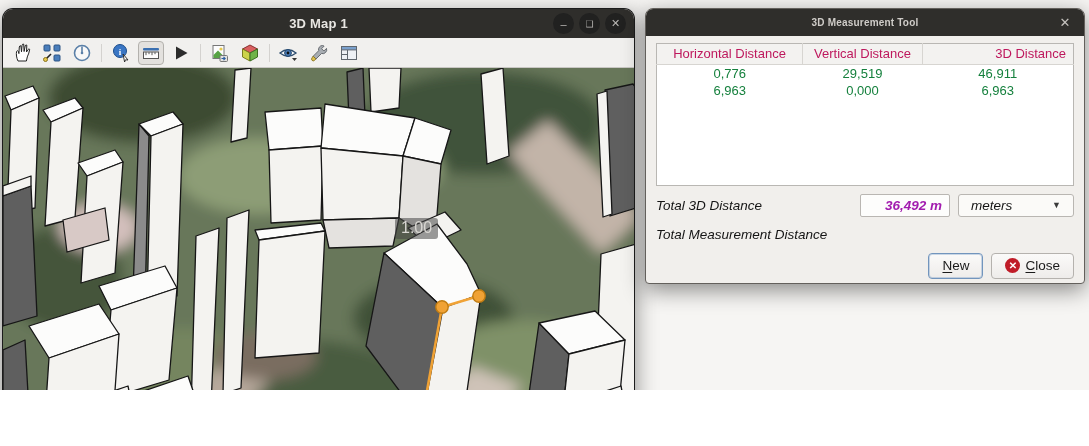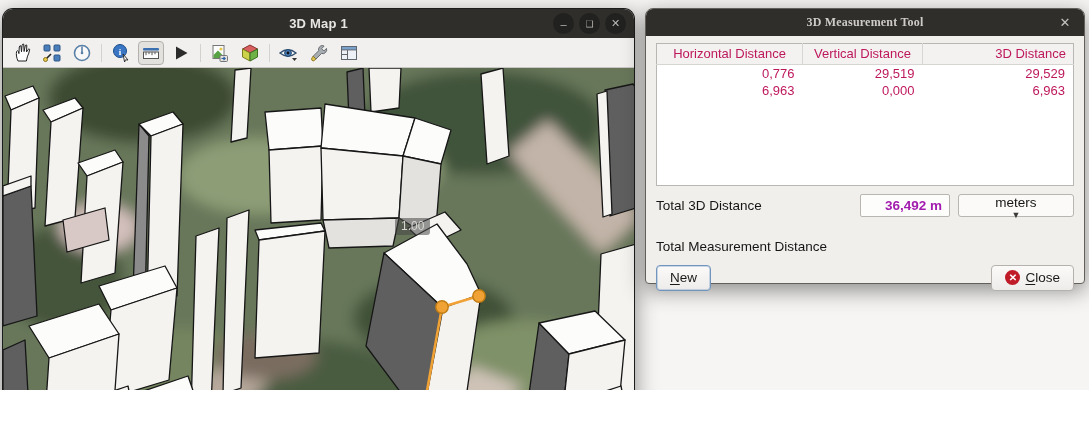--- a/index.html
+++ b/index.html
@@ -21,43 +21,43 @@
              display:flex; align-items:center; justify-content:center; font-size:11px; font-weight:normal;
              border:none; cursor:default; }
   .toolbar { height:30px; background:#f1f0ee; border-bottom:1px solid #c9c7c4; display:flex;
              align-items:center; padding:0 6px; gap:4px; }
   .tool { width:26px; height:24px; display:flex; align-items:center; justify-content:center;
           border:1px solid transparent; border-radius:4px; background:transparent; }
   .tool.active { background:#e3e1de; border-color:#b3b1ad; }
   .tb-sep { width:1px; height:18px; background:#d4d2cf; margin:0 2px; }
   #map-viewport { position:relative; width:631px; height:379px; overflow:hidden; background:#68775a; }
   #overlay-badge { position:absolute; left:392px; top:150px; padding:1px 6px 2px;
-                   background:rgba(70,70,70,.55); color:#d8d6d2; font-size:12px; border-radius:3px; }
+                   background:rgba(70,70,70,.55); color:#d8d6d2; font-size:16px; border-radius:3px; }
 
   
   #dialog { left:645px; top:8px; width:440px; height:276px; background:var(--dialog_bg,#f1efec);
             border:1px solid #63605c; border-radius:8px 8px 4px 4px; }
   #dialog .titlebar { height:27px; border-radius:7px 7px 0 0; color:#cfccc8; }
   #dialog .dlg-close { position:absolute; right:10px; top:5px; width:18px; height:18px; border:none;
             background:transparent; color:#c4c1bd; font-size:13px; line-height:18px; text-align:center; }
   .dlg-body { padding:7px 10px 8px; }
   table#measure-table { width:100%; border-collapse:collapse; background:#fff; border:1px solid #b9b7b3;
             font-size:13px; }
   #measure-table thead th { background:#f3f2f0; border:1px solid #d7d5d1; border-top:none;
             font-weight:normal; color:#be185d; padding:2px 7px 3px; white-space:nowrap; }
   #measure-table thead th:first-child { border-left:none; } #measure-table thead th:last-child { border-right:none; text-align:right; }
-  #measure-table td { text-align:right; padding:0 8px; color:#be185d; line-height:17px; }
+  #measure-table td { text-align:center; padding:0 8px; color:#15803d; line-height:17px; }
   .table-spacer { height:86px; }
-  .totals { margin-top:8px; display:grid; grid-template-columns:1fr 90px 116px; gap:22px 8px; align-items:center; font-size:13.5px; color:#151515; }
+  .totals { margin-top:8px; display:grid; grid-template-columns:1fr 90px 116px; gap:10px 8px; align-items:center; font-size:13.5px; color:#151515;font-style:italic; }
   .val-box { background:#fdfdfc; border:1px solid #b9b6b2; border-radius:2px; height:23px;
              font-weight:bold; font-size:13.5px; text-align:right; padding:0 7px; line-height:21px; color:#a21caf; }
   .unit-select { background:#fbfaf8; border:1px solid #b9b6b2; border-radius:3px; height:23px;
-             display:flex; align-items:center; justify-content:space-between; padding:0 12px; font-size:13.5px;flex-direction:column; }
+             display:flex; align-items:center; justify-content:space-between; padding:0 12px; font-size:13.5px; }
   .unit-select .chev { font-size:9px; color:#3a3a3a; }
-  .btn-row { display:flex; justify-content:space-between; gap:8px; margin-top:11px; }
+  .btn-row { display:flex; justify-content:flex-end; gap:8px; margin-top:11px; }
   .btn { height:26px; padding:0 13px; background:linear-gradient(#fbfaf9,#eeecea);
          border:1px solid #b5b2ae; border-radius:4px; font-size:13.5px; color:#1a1a1a;
          display:flex; align-items:center; gap:5px; }
   .btn.focused { border-color:var(--accent_focus,#7295bd); box-shadow:0 0 0 1px rgba(110,150,195,.35) inset; }
   .mn { text-decoration:underline; text-underline-offset:2px; }
   .close-glyph { width:15px; height:15px; border-radius:50%; background:var(--close_red,#c01c28);
          color:#fff; font-size:10px; font-weight:bold; display:flex; align-items:center; justify-content:center; }
 
   svg .bld { fill:#f4f3f0; stroke:#161616; stroke-width:1.3; stroke-linejoin:round; }
   svg .roof { fill:#fcfcfb; } svg .dark { fill:#5f5f5f; } svg .mid { fill:#8b8b8b; } svg .dim { fill:#e4e2df; }
@@ -261,38 +261,38 @@
         <g stroke="#1f1f1f" stroke-width="2">
           <path d="M478 355 H498 M488 345 V365"></path>
         </g>
       </svg>
       <div id="overlay-badge">1.00</div>
     </div>
   </div>
 
   <div class="window" id="dialog">
     <div class="titlebar">
-      <span class="title" style="font-size:12px;font-family:Liberation Serif, serif;">3D Measurement Tool</span>
+      <span class="title" style="font-size:10px;">3D Measurement Tool</span>
       <button class="dlg-close">✕</button>
     </div>
     <div class="dlg-body">
       <table id="measure-table">
         <thead>
           <tr>
             <th style="width:146px">Horizontal Distance</th>
             <th style="width:120px">Vertical Distance</th>
             <th>3D Distance</th>
           </tr>
         </thead>
         <tbody>
 
             <tr>
               <td>0,776</td>
               <td>29,519</td>
-              <td>29,529</td>
+              <td>46,911</td>
             </tr>
 
             <tr>
               <td>6,963</td>
               <td>0,000</td>
               <td>6,963</td>
             </tr>
           </tbody>
         <tbody>
             <tr>

